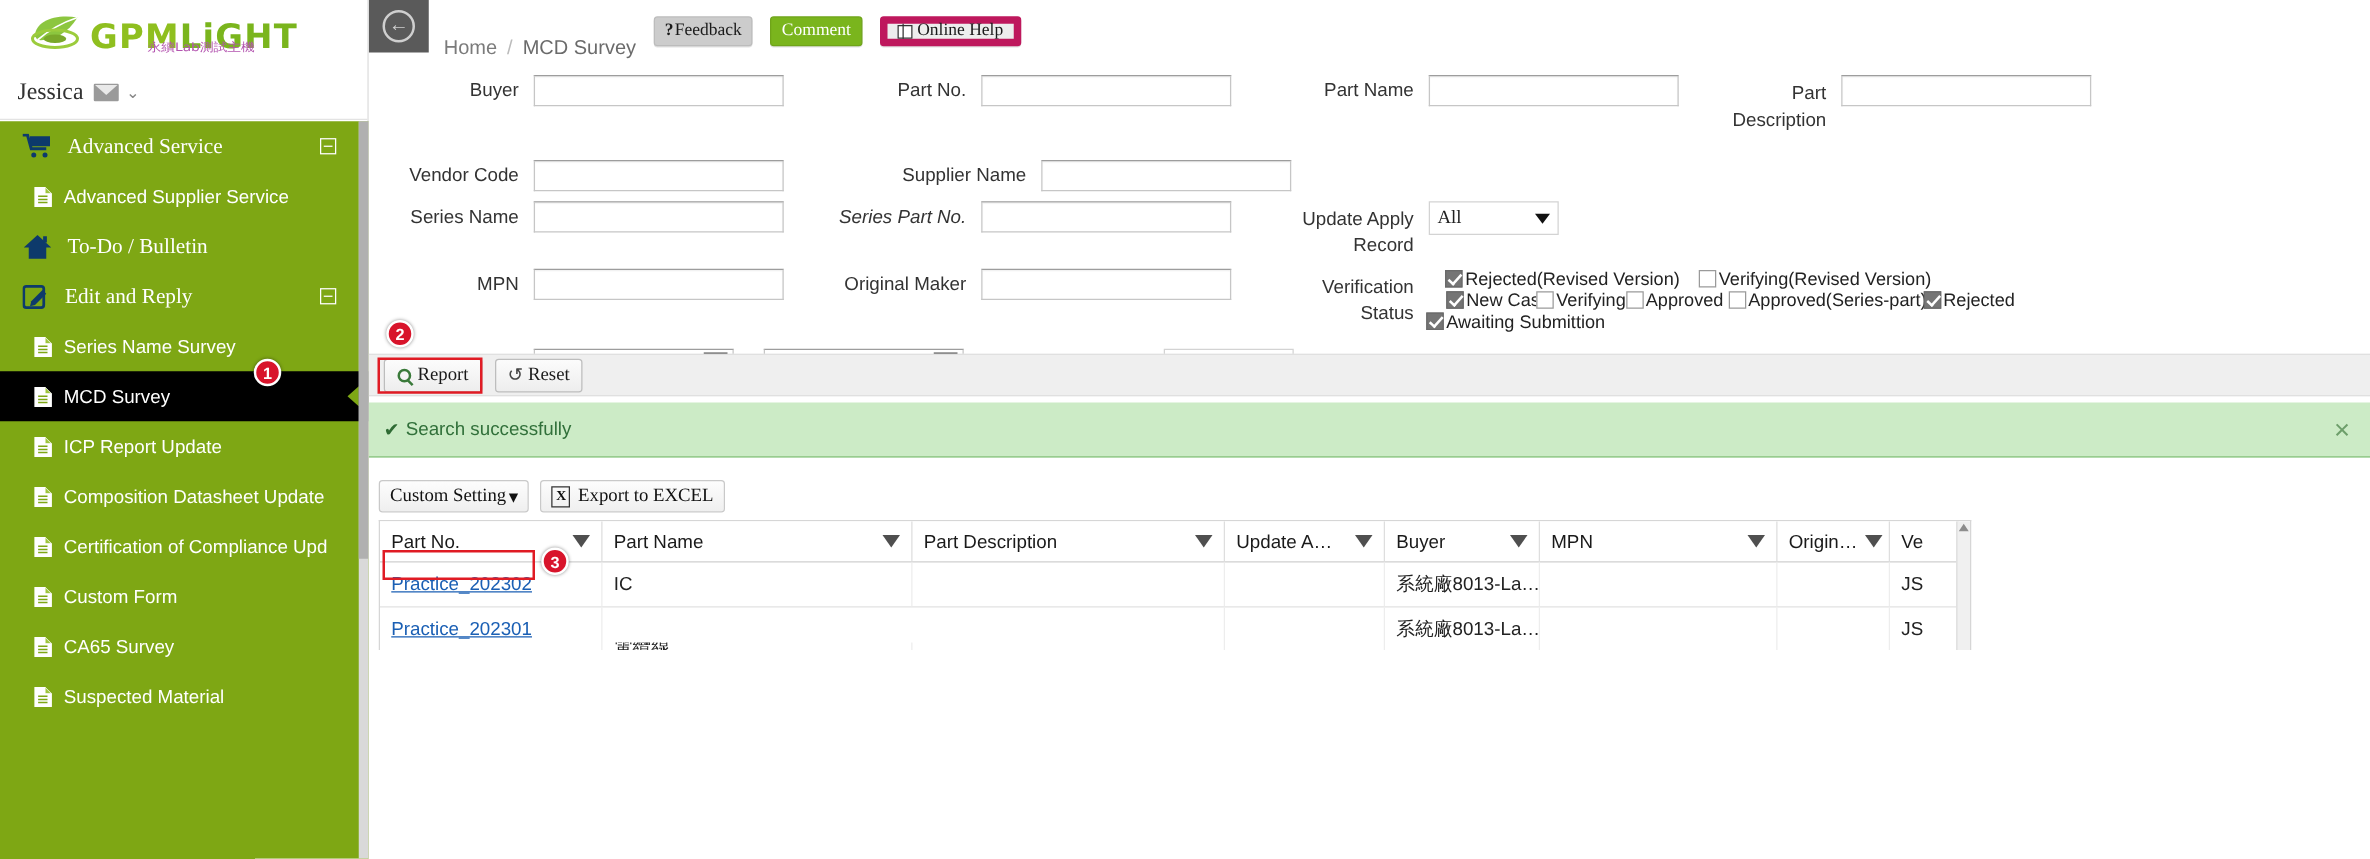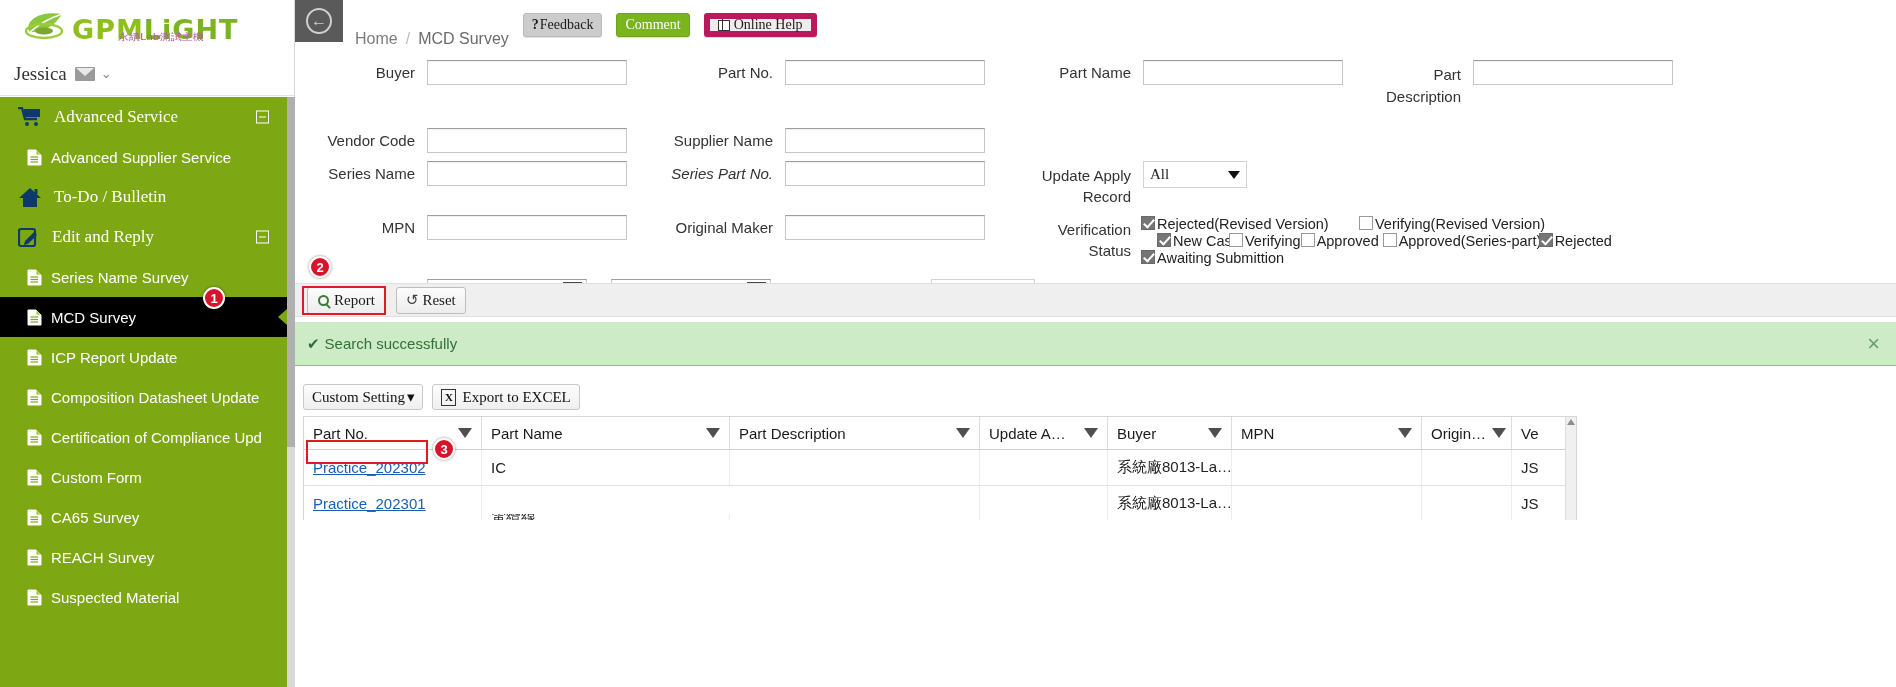--- a/index.html
+++ b/index.html
@@ -633,34 +633,20 @@
               <svg width="15" height="17" viewBox="0 0 15 17">
                 <path d="M1 1 h8 l5 5 v10 h-13 z" fill="#ffffff" stroke="#ffffff" stroke-width="1"></path>
                 <path d="M9 1 v5 h5" fill="#9ec63b" stroke="#ffffff" stroke-width="0.8"></path>
                 <g stroke="#7ea714" stroke-width="1.2">
                   <line x1="3.5" y1="8" x2="11" y2="8"></line>
                   <line x1="3.5" y1="10.5" x2="11" y2="10.5"></line>
                   <line x1="3.5" y1="13" x2="11" y2="13"></line>
                 </g>
               </svg>
             </span>
-            <span class="mlabel">REACH Survey</span>
-          </div>
-          <div class="mitem sub">
-            <span class="ico">
-              <svg width="15" height="17" viewBox="0 0 15 17">
-                <path d="M1 1 h8 l5 5 v10 h-13 z" fill="#ffffff" stroke="#ffffff" stroke-width="1"></path>
-                <path d="M9 1 v5 h5" fill="#9ec63b" stroke="#ffffff" stroke-width="0.8"></path>
-                <g stroke="#7ea714" stroke-width="1.2">
-                  <line x1="3.5" y1="8" x2="11" y2="8"></line>
-                  <line x1="3.5" y1="10.5" x2="11" y2="10.5"></line>
-                  <line x1="3.5" y1="13" x2="11" y2="13"></line>
-                </g>
-              </svg>
-            </span>
             <span class="mlabel">Suspected Material</span>
           </div>
         </div>
       <div class="menu-scrollbar">
         <div class="menu-thumb"></div>
       </div>
     </div>
 
     <div class="badge" style="left:203px; top:287px;">1</div>
   </div>
@@ -707,21 +693,21 @@
         </div>
         <div class="fcell" style="margin-left:36px;">
           <div class="flabel" style="width:82px; line-height:22px;">
             <div>Part</div>
             <div>Description</div>
           </div>
           <div class="finput" style="width:200px; margin-left:12px;"></div>
         </div>
       </div>
 
-      <div class="frow" style="margin-top:20px;">
+      <div class="frow" style="margin-top:20px;gap:48px;">
         <div class="fcell">
           <div class="flabel" style="width:120px;">Vendor Code</div>
           <div class="finput" style="width:200px; margin-left:12px;"></div>
         </div>
         <div class="fcell" style="margin-left:36px;">
           <div class="flabel" style="width:110px;">Supplier Name</div>
           <div class="finput" style="width:200px; margin-left:12px;"></div>
         </div>
       </div>
 
@@ -754,21 +740,21 @@
         <div class="fcell" style="margin-left:36px;">
           <div class="flabel" style="width:110px;">Original Maker</div>
           <div class="finput" style="width:200px; margin-left:12px;"></div>
         </div>
         <div class="fcell" style="margin-left:36px;">
           <div class="flabel" style="width:110px; line-height:21px;">
             <div>Verification</div>
             <div>Status</div>
           </div>
           <div class="cbgroup" id="verif-boxes" style="width:520px; margin-left:10px; padding-top:1px;">
-              <label class="cbitem" style="width: 218px;">
+              <label class="cbitem" style="width: 218px; justify-content: center;">
                 <span class="cb on"></span>
                 <span class="t">Rejected(Revised Version)</span>
               </label>
               <label class="cbitem" style="width: 216px;">
                 <span class="cb"></span>
                 <span class="t">Verifying(Revised Version)</span>
               </label>
               <label class="cbitem" style="width: 88px; padding-left: 16px;">
                 <span class="cb on"></span>
                 <span class="t">New Case</span>

